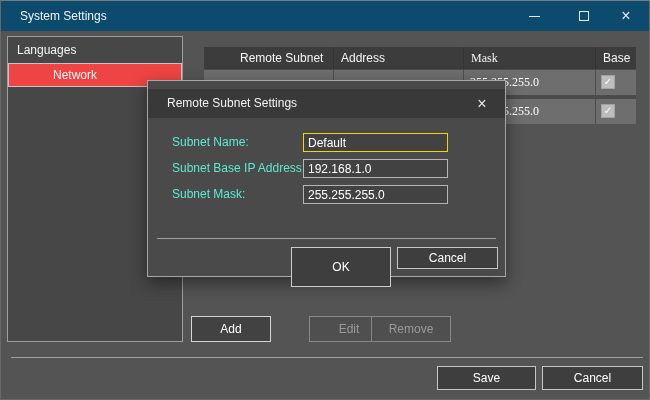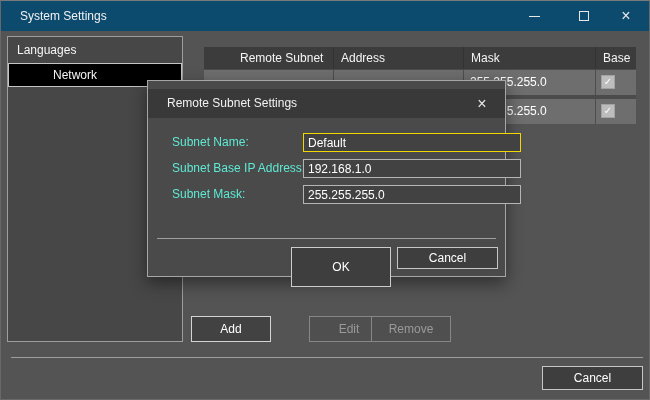--- a/index.html
+++ b/index.html
@@ -16,29 +16,29 @@
              align-items:center; justify-content:center; color:#e8e8e8; cursor:default; }
   .win-btn.min { left:516px; } .win-btn.max { left:566px; } .win-btn.close { left:608px; }
   .glyph-min { display:block; width:11px; height:1px; background:#e8e8e8; }
   .glyph-max { display:block; width:10px; height:10px; border:1px solid #e8e8e8; }
   .glyph-close { font-size:16px; line-height:16px; }
 
   
   .sidebar { position:absolute; left:6px; top:35px; width:176px; height:306px;
              background:#474747; border:1px solid #9e9e9e; }
   .side-item { height:26px; line-height:26px; padding-left:9px; color:#f5f5f5; }
-  .side-item.selected { height:24px; line-height:22px; background:#000000;
+  .side-item.selected { height:24px; line-height:22px; background:#ef4444;
                         border:1px solid #c4c4c4;padding-left:44px; }
 
   
   .thead { position:absolute; left:203px; top:46px; width:432px; height:22px;
            display:flex; background:#3c3c3c; }
   .th { line-height:22px; padding-left:7px; border-right:1px solid #333333; color:#f5f5f5; }
   .th:last-child { border-right:none; }
-  .c0 { width:130px;padding-left:36px; } .c1 { width:130px; } .c2 { width:132px; } .c3 { width:40px; }
+  .c0 { width:130px;padding-left:36px; } .c1 { width:130px; } .c2 { width:132px;font-family:Liberation Serif, serif; } .c3 { width:40px; }
   .tbody { position:absolute; left:203px; top:68px; width:432px; background:#4b4b4b;
            padding-top:1px; }
   .trow { display:flex; height:25px; background:#6e6e6e; margin-bottom:4px; }
   .trow:last-child { margin-bottom:0; }
   .td { line-height:25px; padding-left:6px; border-right:1px solid #4d4d4d;
         white-space:nowrap; overflow:visible; color:#ffffff; }
   .td.c3 { border-right:none; padding-left:0; }
   .checkbox { width:14px; height:14px; margin:5px 0 0 5px; background:#bdbdbd;
               border:1px solid #a2a2a2; display:flex; align-items:center;
               justify-content:center; color:#ffffff; font-size:10px; line-height:10px; }
@@ -60,21 +60,21 @@
   
   .dialog { position:absolute; left:146px; top:79px; width:359px; height:197px;
             background:#4a4a4a; border:1px solid #a6a6a6;
             box-shadow:0 6px 16px rgba(0,0,0,0.45); }
   .dlg-title { position:relative; height:29px; background:#393939;margin-top:8px; }
   .dlg-title .title { position:absolute; left:19px; top:0; line-height:29px; color:#f2f2f2; }
   .dlg-close { position:absolute; right:10px; top:3px; width:26px; height:23px;
                display:flex; align-items:center; justify-content:center;
                color:#e8e8e8; font-size:16px; cursor:default; }
   .field-label { position:absolute; left:24px; height:19px; line-height:19px; color:#5eead4; }
-  .field-input { position:absolute; left:155px; width:218px; height:19px;
+  .field-input { position:absolute; left:155px; width:145px; height:19px;
                  background:#424242; border:1px solid #b5b5b5; color:#ffffff;
                  font-family:"Liberation Sans", sans-serif; font-size:12px;
                  padding:0 2px 0 4px; outline:none; }
   .field-input.focused { border:1px solid #f0d800; }
   .frow0 { top:52px; } .frow1 { top:78px; } .frow2 { top:104px; }
   .dlg-sep { position:absolute; left:9px; top:157px; width:339px; height:1px;
              background:#9e9e9e; }
   .btn-ok        { left:143px; top:166px; width:100px; height:40px; border-color:#cccccc; }
   .btn-dlgcancel { left:249px; top:166px; width:101px; height:22px; }
 </style>
@@ -133,20 +133,21 @@
         </div>
       </div>
     </div>
   </div>
 
   <div class="btn btn-add">Add</div>
   <div class="btn btn-edit disabled">Edit</div>
   <div class="btn btn-remove disabled">Remove</div>
 
   <div class="footer-sep"></div>
+  <div class="btn btn-save">Save</div>
   <div class="btn btn-fcancel">Cancel</div>
 
   <div class="dialog">
     <div class="dlg-title">
       <span class="title">Remote Subnet Settings</span>
       <div class="dlg-close">
         <span>×</span>
       </div>
     </div>
 

